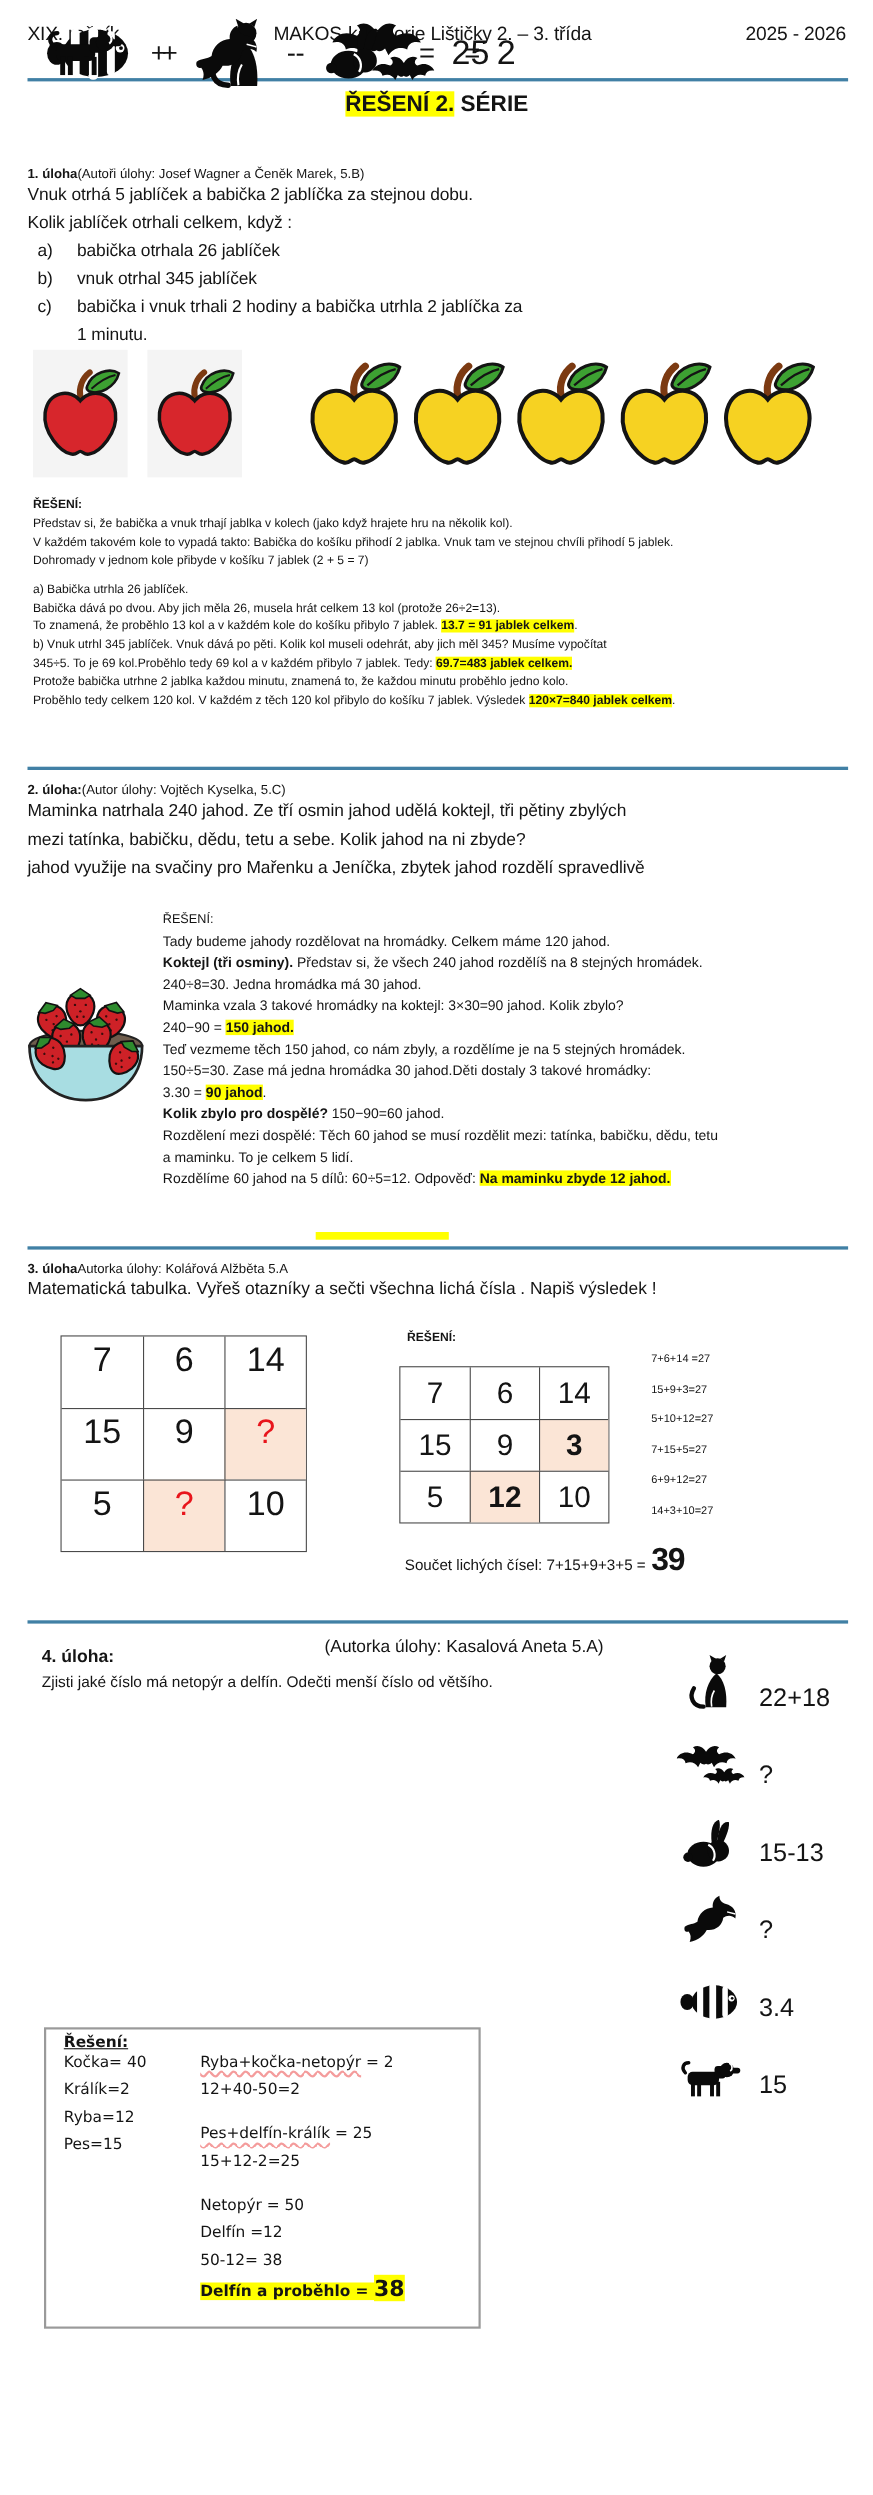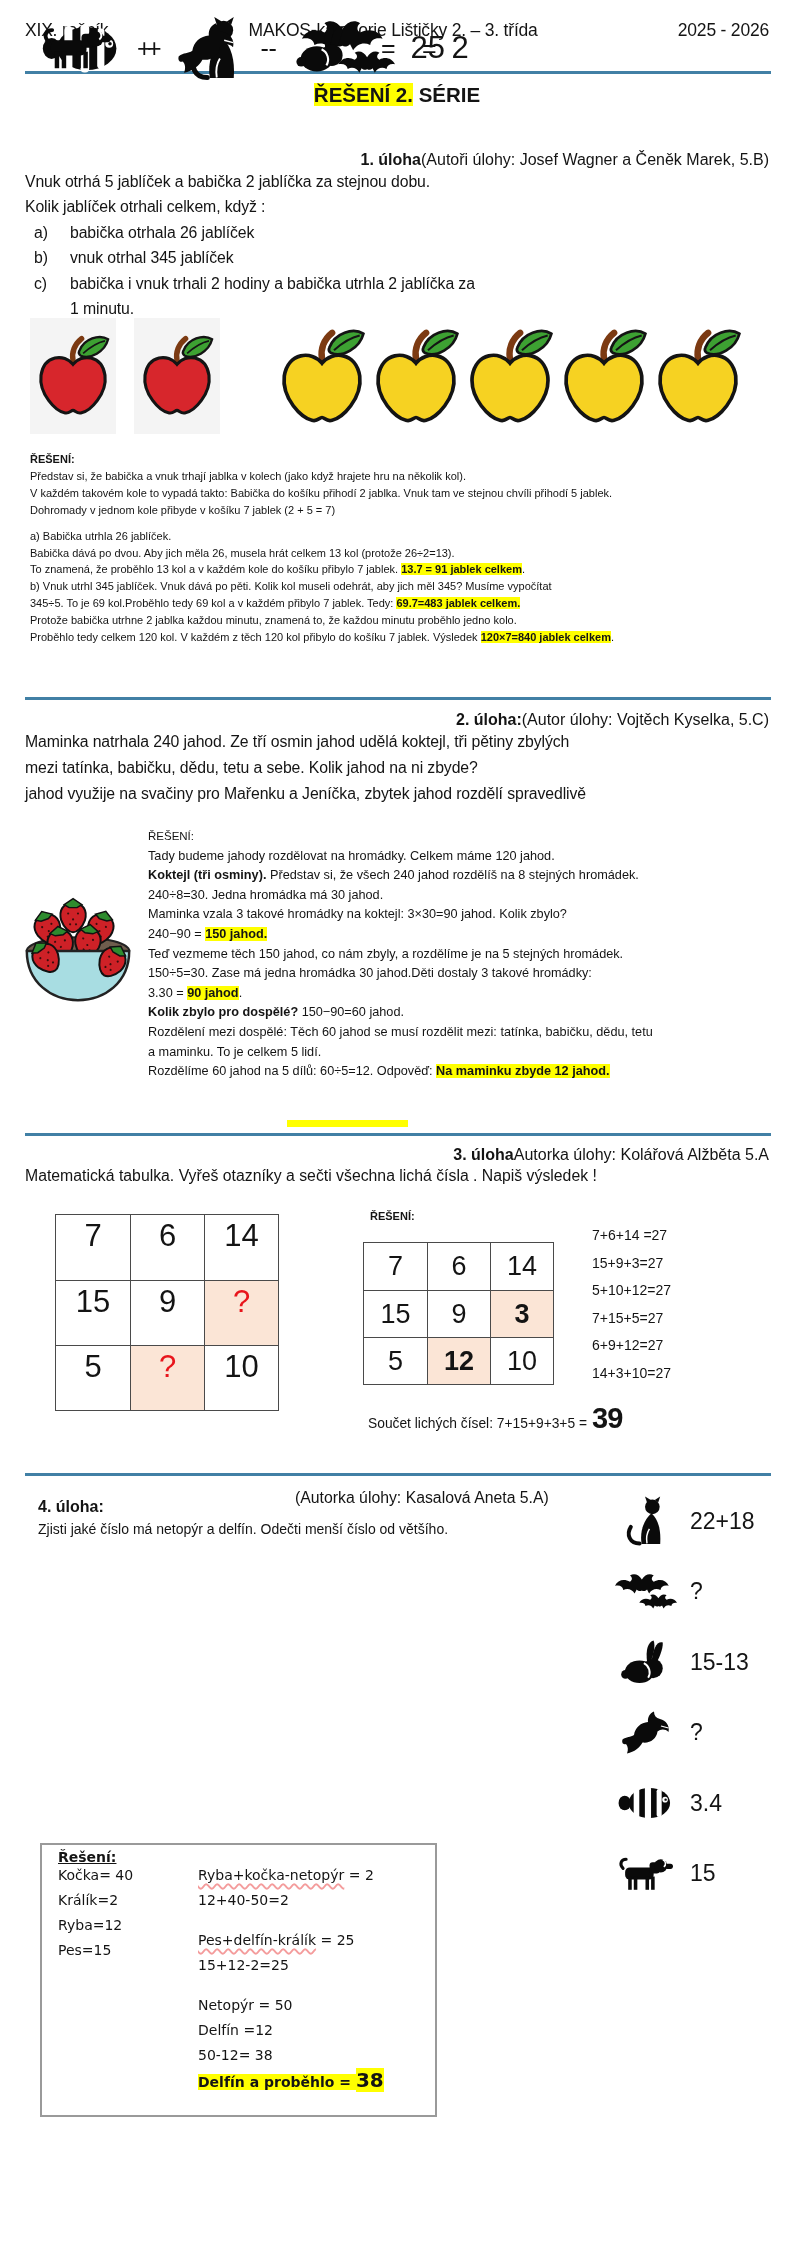--- a/index.html
+++ b/index.html
@@ -8,21 +8,21 @@
   .page{position:absolute;inset:0}
   .b{font-weight:700}
   .hl{background:#ffff00}
   
   .hdr{position:absolute;top:20px;left:25px;right:25px;display:flex;justify-content:space-between;
        font-size:17.5px;letter-spacing:-.2px}
   .rule{position:absolute;left:25px;right:23px;height:3px;background:#4180a5}
   .r1{top:71px}.r2{top:697px}.r3{top:1133px}.r4{top:1473px}
   .doc-title{position:absolute;top:83px;width:100%;text-align:center;font-size:20.5px;font-weight:600}
   
-  .trow{display:flex;justify-content:flex-end;font-size:16px}
+  .trow{display:flex;justify-content:flex-start;font-size:12px}
   .ttl{font-weight:700}
   .body15{font-size:15.8px;line-height:25.4px;letter-spacing:-.1px}
   .tline{min-height:1px}
   .li{display:flex}
   .mk{flex:none;width:36px;padding-left:9px}
   .cont{padding-left:45px}
   
   #task1{position:absolute;top:151px;left:25px;right:25px}
   #apples{position:absolute;top:318px;left:30px;display:flex;align-items:flex-start}
   .apple-box{width:86px;height:116px;background:#f4f4f4;display:flex;align-items:center;justify-content:center;margin-right:18px}
@@ -46,29 +46,29 @@
   .grid .cell{border-left:1px solid #4a4a4a;border-top:1px solid #4a4a4a;
               display:flex;justify-content:center;align-items:flex-start;padding-top:3px}
   .grid .cell:nth-child(3n+1){border-left:none}
   .grid .cell:nth-child(-n+3){border-top:none}
   .grid.big{top:1214px;left:55px;grid-template-columns:repeat(3,74px);grid-auto-rows:65px;font-size:31px}
   .grid.small{top:1242px;left:363px;grid-template-columns:repeat(3,63px);grid-auto-rows:47px;font-size:27px}
   .grid.small .cell{align-items:center;padding-top:0}
   .qred{color:#e8151c}
   .pink{background:#fbe5d6}
   #t3-sol-label{position:absolute;top:1210px;left:370px;font-size:11px}
-  #t3-eqs{position:absolute;top:1222px;left:592px;font-size:14px;line-height:27.5px}
+  #t3-eqs{position:absolute;top:1222px;left:592px;font-size:10px;line-height:27.5px}
   #sum-line{position:absolute;top:1402px;left:368px;font-size:13.8px;display:flex;align-items:baseline}
   .sumval{font-size:29px;font-weight:700;margin-left:5px;letter-spacing:-1px}
   
   .t4t{position:absolute;top:1498px;left:38px;font-size:16px;font-weight:700}
   .t4a{position:absolute;top:1489px;left:295px;font-size:15.8px}
   .t4d{position:absolute;top:1521px;left:38px;font-size:14px}
   #legend{position:absolute;top:1486px;left:612px;width:178px}
-  .leg-row{height:70.5px;display:flex;align-items:center}
+  .leg-row{height:70.5px;display:flex;align-items:flex-end}
   .leg-ic{width:68px;display:flex;justify-content:center;flex:none}
   .leg-val{font-size:23px;margin-left:10px}
   #legend .cat-icon{width:44px;height:56px}
   #legend .bats-icon{width:62px;height:44px}
   #legend .rabbit-icon{width:54px;height:44px}
   #legend .dolphin-icon{width:50px;height:46px}
   #legend .fish-icon{width:56px;height:38px}
   #legend .dog-icon{width:56px;height:38px}
   .eq-row{position:absolute;left:42px;display:flex;align-items:center;height:96px}
   .op{font-size:25px;margin:0 25px}
@@ -79,21 +79,21 @@
   .eq-row .bats-icon{width:93px;height:62px}
   .eq-row .dog-icon{width:70px;height:45px}
   .eq-row .dolphin-icon{width:59px;height:51px}
   .eq-row .rabbit-icon{width:60px;height:48px}
   .ani{color:#0a0a0a}
   
   #box{position:absolute;top:1843px;left:40px;width:393px;height:270px;border:2px solid #9a9a9a;
        font-family:"DejaVu Sans",sans-serif;font-size:14px;background:#fff}
   .box-h{position:absolute;top:4px;left:16px;font-weight:700;text-decoration:underline}
   .box-left{position:absolute;top:18px;left:16px;line-height:25px}
-  .box-right{position:absolute;top:18px;left:156px;line-height:25px}
+  .box-right{position:absolute;top:18px;left:140px;line-height:25px}
   #box .tline:empty{height:15px}
   .wavy{text-decoration:underline;text-decoration-style:wavy;text-decoration-color:#f49c9c;
         text-decoration-thickness:1.5px;text-underline-offset:3px}
   .box-right .big{font-size:20px}
   .hidden-defs{position:absolute;width:0;height:0;overflow:hidden}
 </style>
 </head>
 <body>
 
 <svg class="hidden-defs" xmlns="http://www.w3.org/2000/svg" aria-hidden="true">

